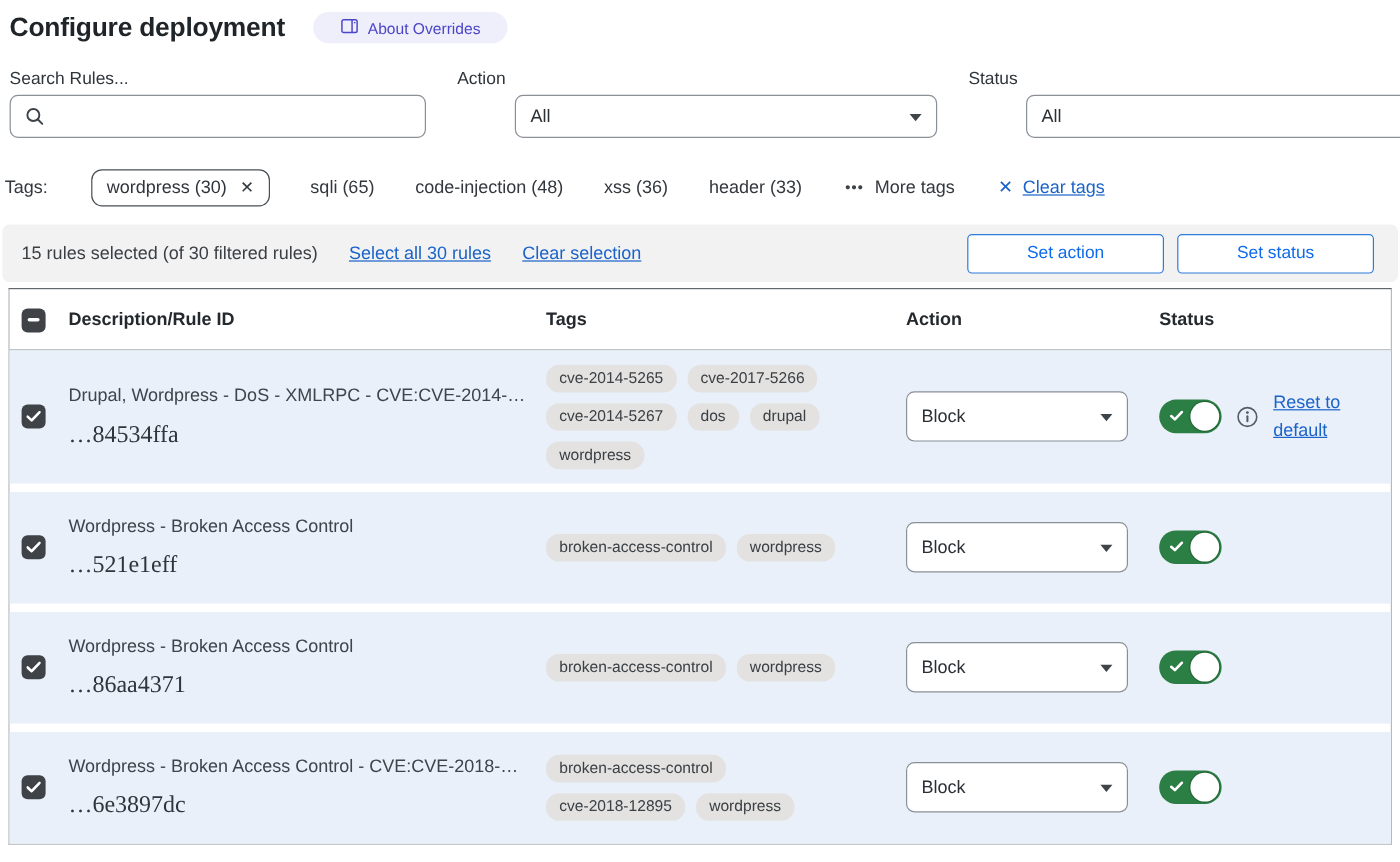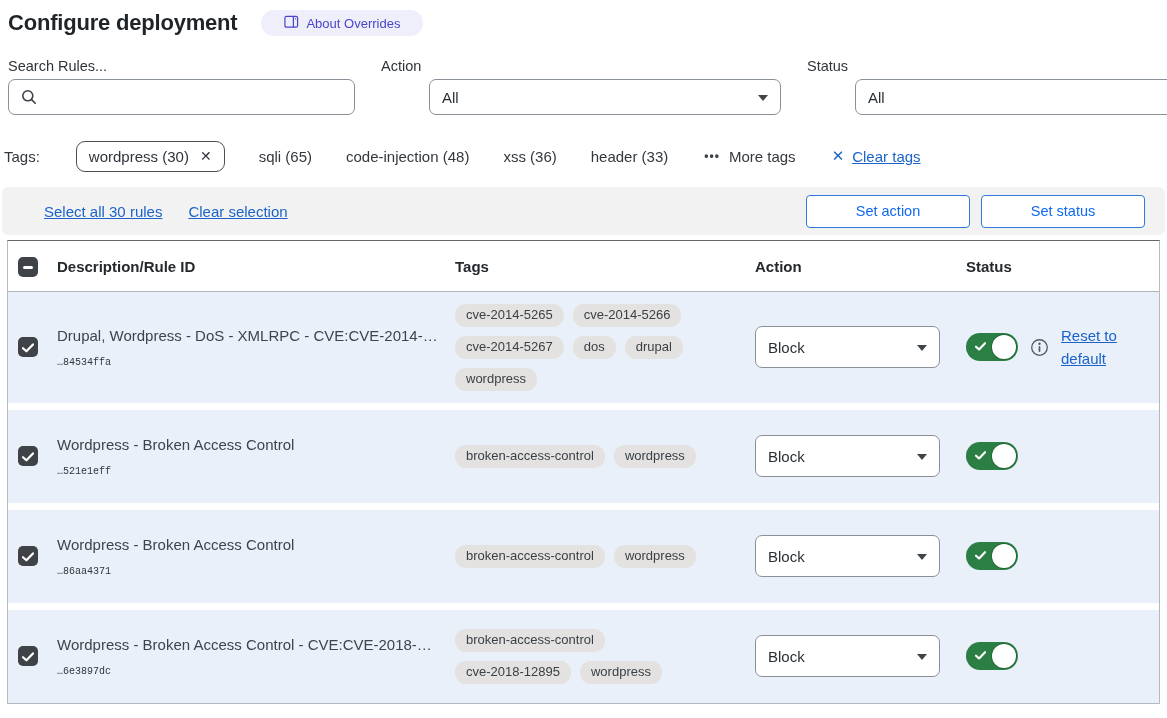--- a/index.html
+++ b/index.html
@@ -63,21 +63,21 @@
   .rules-table{margin:5px 7px 0 7px;width:1153px;border-left:1px solid #b6babe;border-right:1px solid #b6babe;
     border-bottom:1px solid #b6babe;border-top:1px solid #62676c;background:#fff;}
   .thead,.row{display:grid;grid-template-columns:49px 398px 300px 203px 1fr;align-items:center;}
   .thead{height:51px;border-bottom:1px solid #b0b4b8;font-weight:700;color:#24292e;}
   .row{background:var(--rowbg);min-height:93px;padding:12px 0;}
   .row + .row{margin-top:7px;}
   .checkbox-cell{padding-left:10px;}
   .checkbox{display:inline-flex;align-items:center;justify-content:center;width:20px;height:20px;
     background:#3f4348;border-radius:5px;cursor:pointer;}
   .desc-cell .rule-desc{color:#3e444b;line-height:1.25;}
-  .desc-cell .rule-id{margin-top:11px;font-family:Liberation Mono, monospace;font-size:10px;color:#30353b;}
+  .desc-cell .rule-id{margin-top:11px;font-family:Liberation Serif, serif;font-size:20px;color:#30353b;}
   .tags-wrap{display:flex;flex-wrap:wrap;gap:9px 9px;max-width:256px;}
   .pill{background:var(--pillbg);color:#3b4045;border-radius:11px;padding:4px 11px;font-size:13px;line-height:1.15;white-space:nowrap;}
   .row-select{width:185px;height:42px;}
   .status-cell{display:flex;align-items:center;gap:12px;padding-left:8px;}
   .toggle{position:relative;display:inline-block;width:52px;height:28px;border-radius:14px;background:var(--green);cursor:pointer;flex:0 0 auto;}
   .toggle svg{position:absolute;left:9px;top:9px;}
   .knob{position:absolute;right:2px;top:2px;width:24px;height:24px;border-radius:50%;background:#fff;
     box-shadow:0 0 0 1px rgba(0,0,0,0.18);}
   .info{display:inline-flex;cursor:pointer;flex:0 0 auto;}
   .reset-link{color:var(--link);text-decoration:underline;width:66px;line-height:1.55;cursor:pointer;}
@@ -139,20 +139,21 @@
     <span class="dots">•••</span>
     <span>More tags</span>
   </span>
   <span class="clear-tags">
     <span class="x">✕</span>
     <span class="lbl">Clear tags</span>
   </span>
 </div>
 
 <div class="bulk-bar">
+  <span class="bulk-summary">15 rules selected (of 30 filtered rules)</span>
   <span class="bulk-link">Select all 30 rules</span>
   <span class="bulk-link">Clear selection</span>
   <span class="bulk-buttons">
     <button class="btn-outline">Set action</button>
     <button class="btn-outline">Set status</button>
   </span>
 </div>
 
 <div class="rules-table">
   <div class="thead">
@@ -175,21 +176,21 @@
               </svg></span>
       </span>
     </div>
     <div class="desc-cell">
       <div class="rule-desc">Drupal, Wordpress - DoS - XMLRPC - CVE:CVE-2014-…</div>
       <div class="rule-id">…84534ffa</div>
     </div>
     <div>
           <div class="tags-wrap">
             <span class="pill">cve-2014-5265</span>
-            <span class="pill">cve-2014-5266</span>
+            <span class="pill">cve-2017-5266</span>
             <span class="pill">cve-2014-5267</span>
             <span class="pill">dos</span>
             <span class="pill">drupal</span>
             <span class="pill">wordpress</span>
           </div>
         </div>
     <div>
       <div class="select row-select">
         <span>Block</span>
         <span class="arrow"></span>

